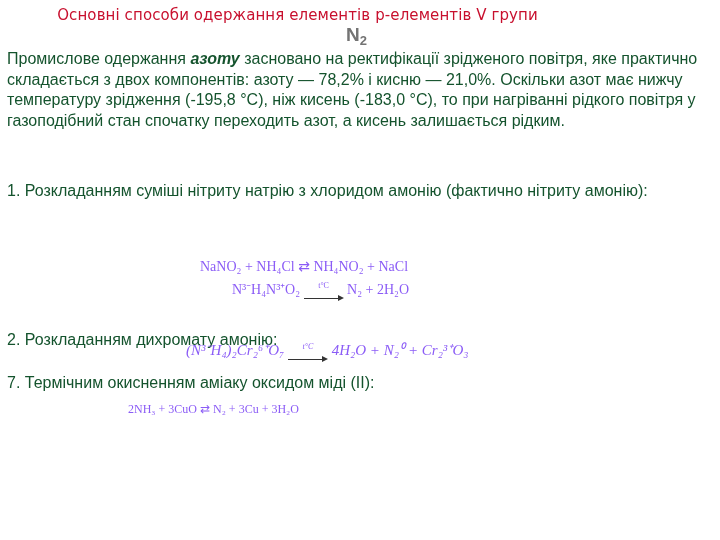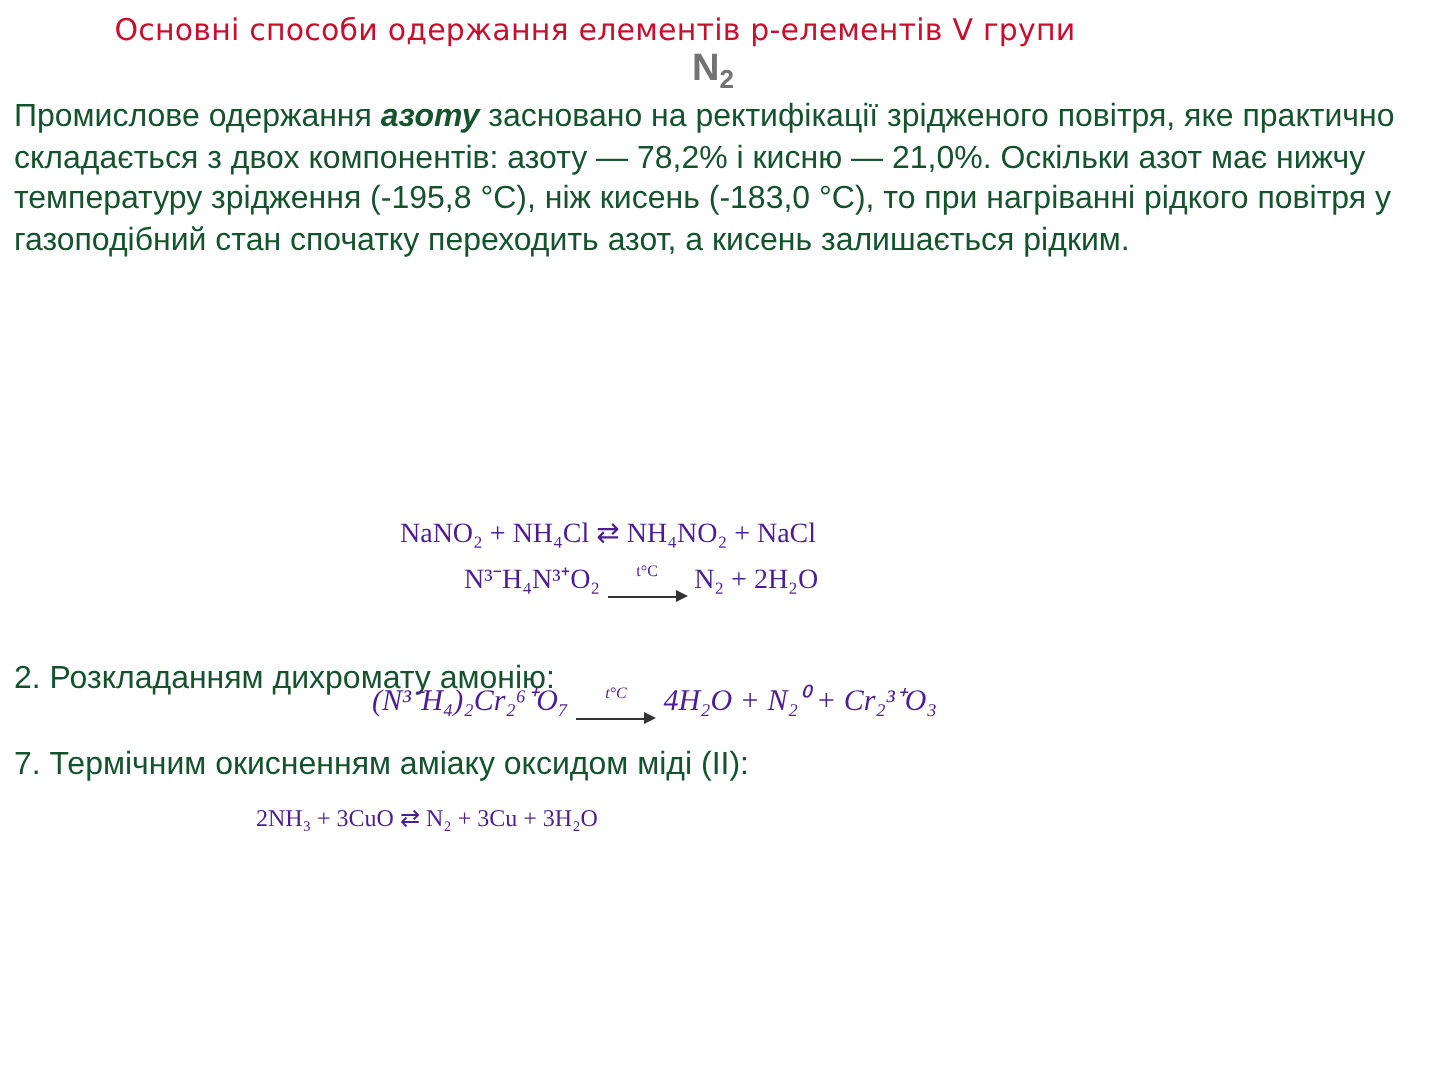--- a/index.html
+++ b/index.html
@@ -16,37 +16,38 @@
     }
     .formula-heading sub { font-size: 13px; vertical-align: -4px; }
     .para {
       position: absolute; left: 7px; font-size: 16px; line-height: 20.5px; color: #14532d;
     }
     .p1 { top: 49px; width: 710px; }
     .p1 .hl { font-weight: bold; font-style: italic; }
     .p2 { top: 181px; width: 706px; }
     .center-line { display: block; text-align: center; padding-left: 20px; }
     .eq {
-      position: absolute; font-family: "Liberation Serif", serif; font-size: 14px; color: #4c1d95; white-space: nowrap;
+      position: absolute; font-family: "Liberation Serif", serif; font-size: 14px; color: #8b5cf6; white-space: nowrap;
     }
     .arrow-lbl { display: inline-block; position: relative; width: 40px; text-align: center; font-size: 8px; }
     .arrow-lbl::after { content: ""; position: absolute; left: 0; right: 4px; top: 11px; border-top: 1px solid #333; }
     .arrow-lbl::before { content: ""; position: absolute; right: 0; top: 8px; border-left: 6px solid #333; border-top: 3.5px solid transparent; border-bottom: 3.5px solid transparent; }
     .arrow-lbl span { position: relative; top: -6px; }
   </style>
 </head>
 <body>
 
 <div class="title">Основні способи одержання елементів p-елементів V групи</div>
 
 <div class="formula-heading"><span>N</span><sub>2</sub></div>
 
 <div class="para p1"><span>Промислове одержання </span><span class="hl">азоту</span><span> засновано на ректифікації зрідженого повітря, яке практично складається з двох компонентів: азоту — 78,2% і кисню — 21,0%. Оскільки азот має нижчу температуру зрідження (-195,8 °С), ніж кисень (-183,0 °С), то при нагріванні рідкого повітря у газоподібний стан спочатку переходить азот, а кисень залишається рідким.</span></div>
 
 <div class="para p2">
+  <div style="width:690px;">1. Розкладанням суміші нітриту натрію з хлоридом амонію (фактично нітриту амонію):</div>
 </div>
 
 <div class="eq" style="left:200px; top:258px;">NaNO₂ + NH₄Cl ⇄ NH₄NO₂ + NaCl</div>
 <div class="eq" style="left:232px; top:279px;">
   <span>N³⁻H₄N³⁺O₂</span>
   <span class="arrow-lbl"><span>t°C</span></span>
   <span>N₂ + 2H₂O</span>
 </div>
 
 <div class="para" style="top:303px;margin-top:27px;">2. Розкладанням дихромату амонію:</div>

